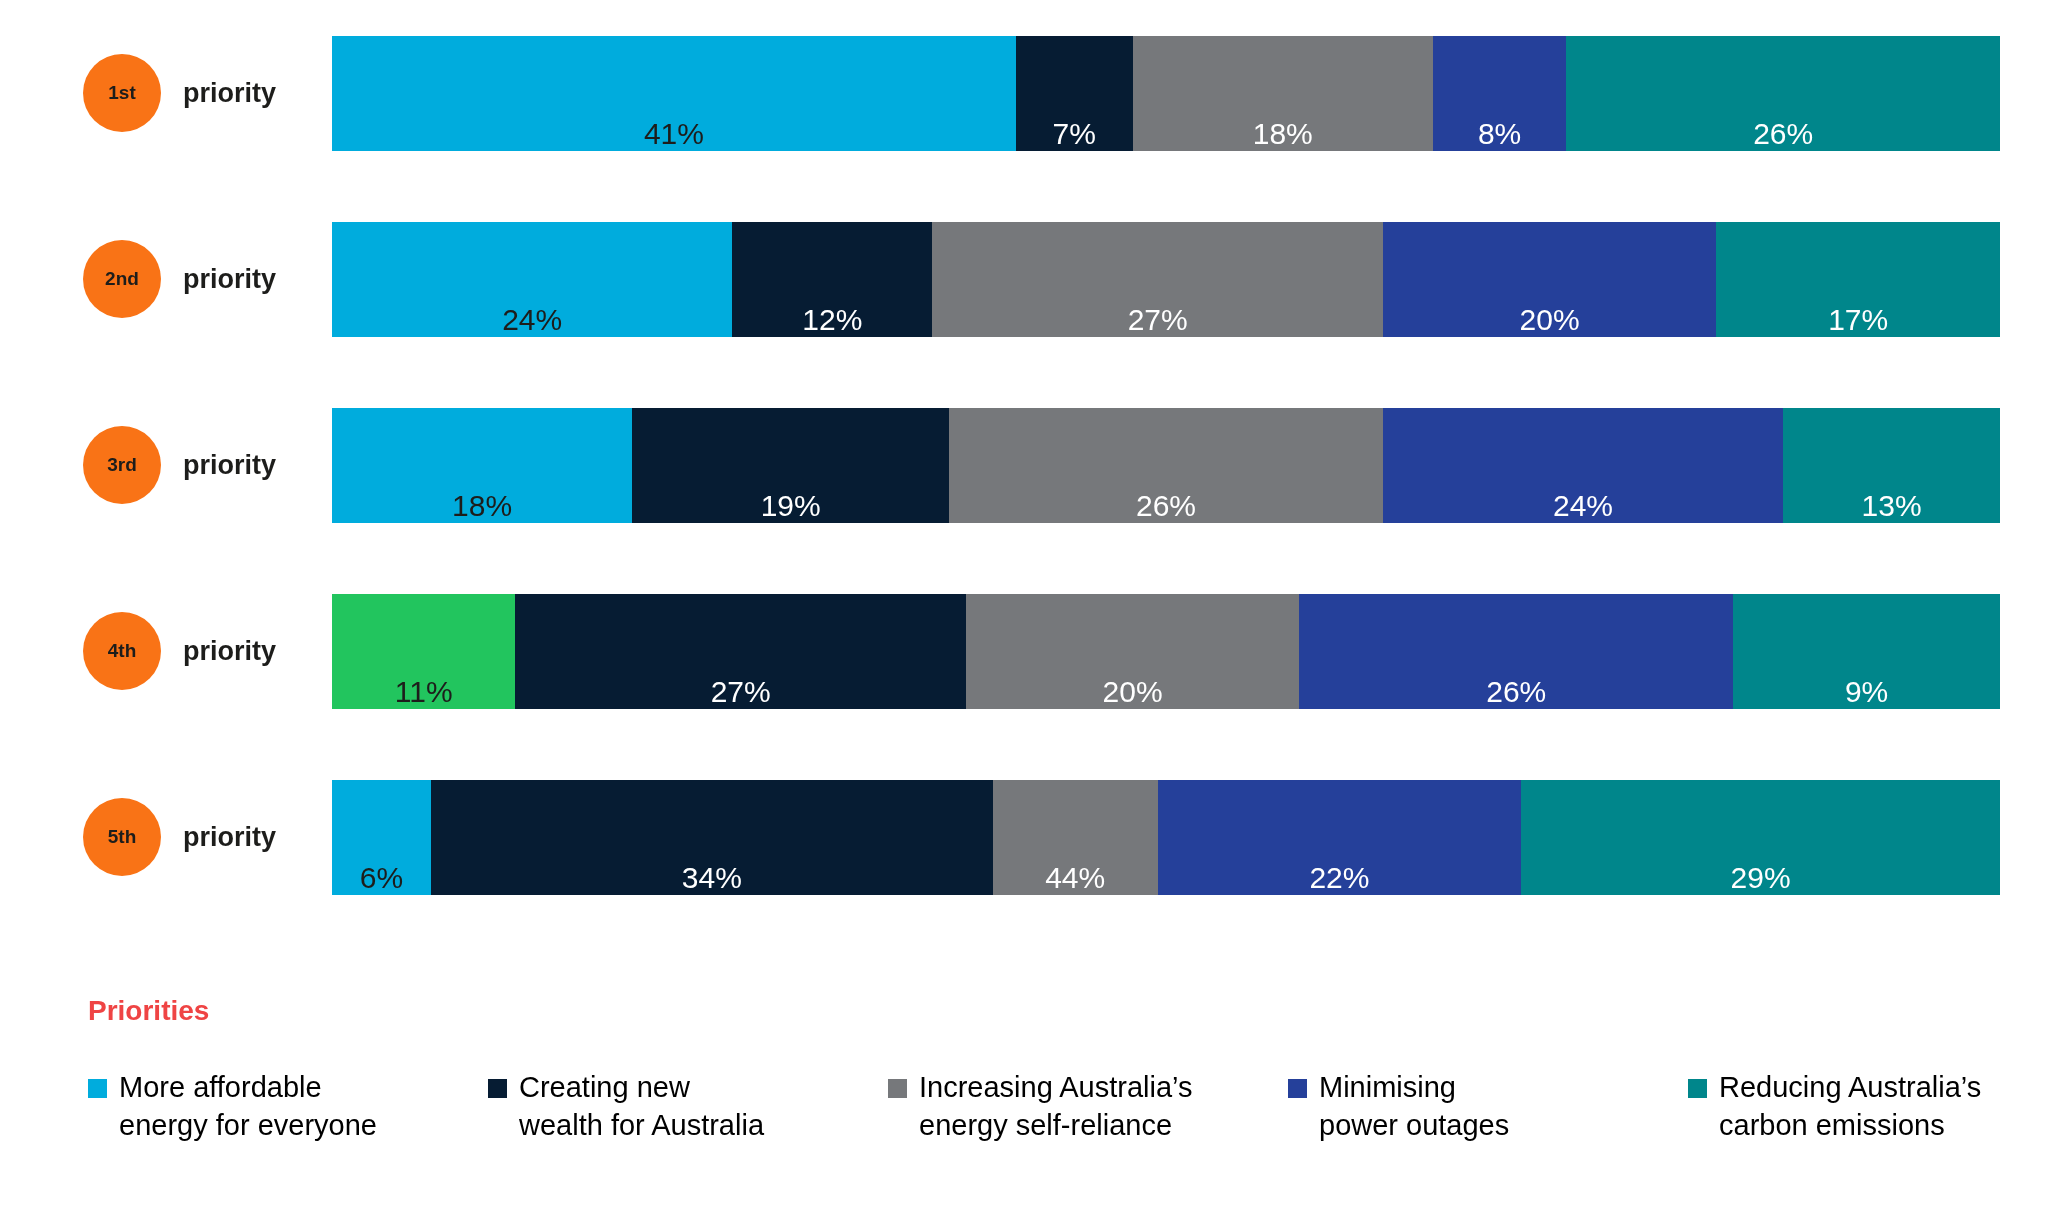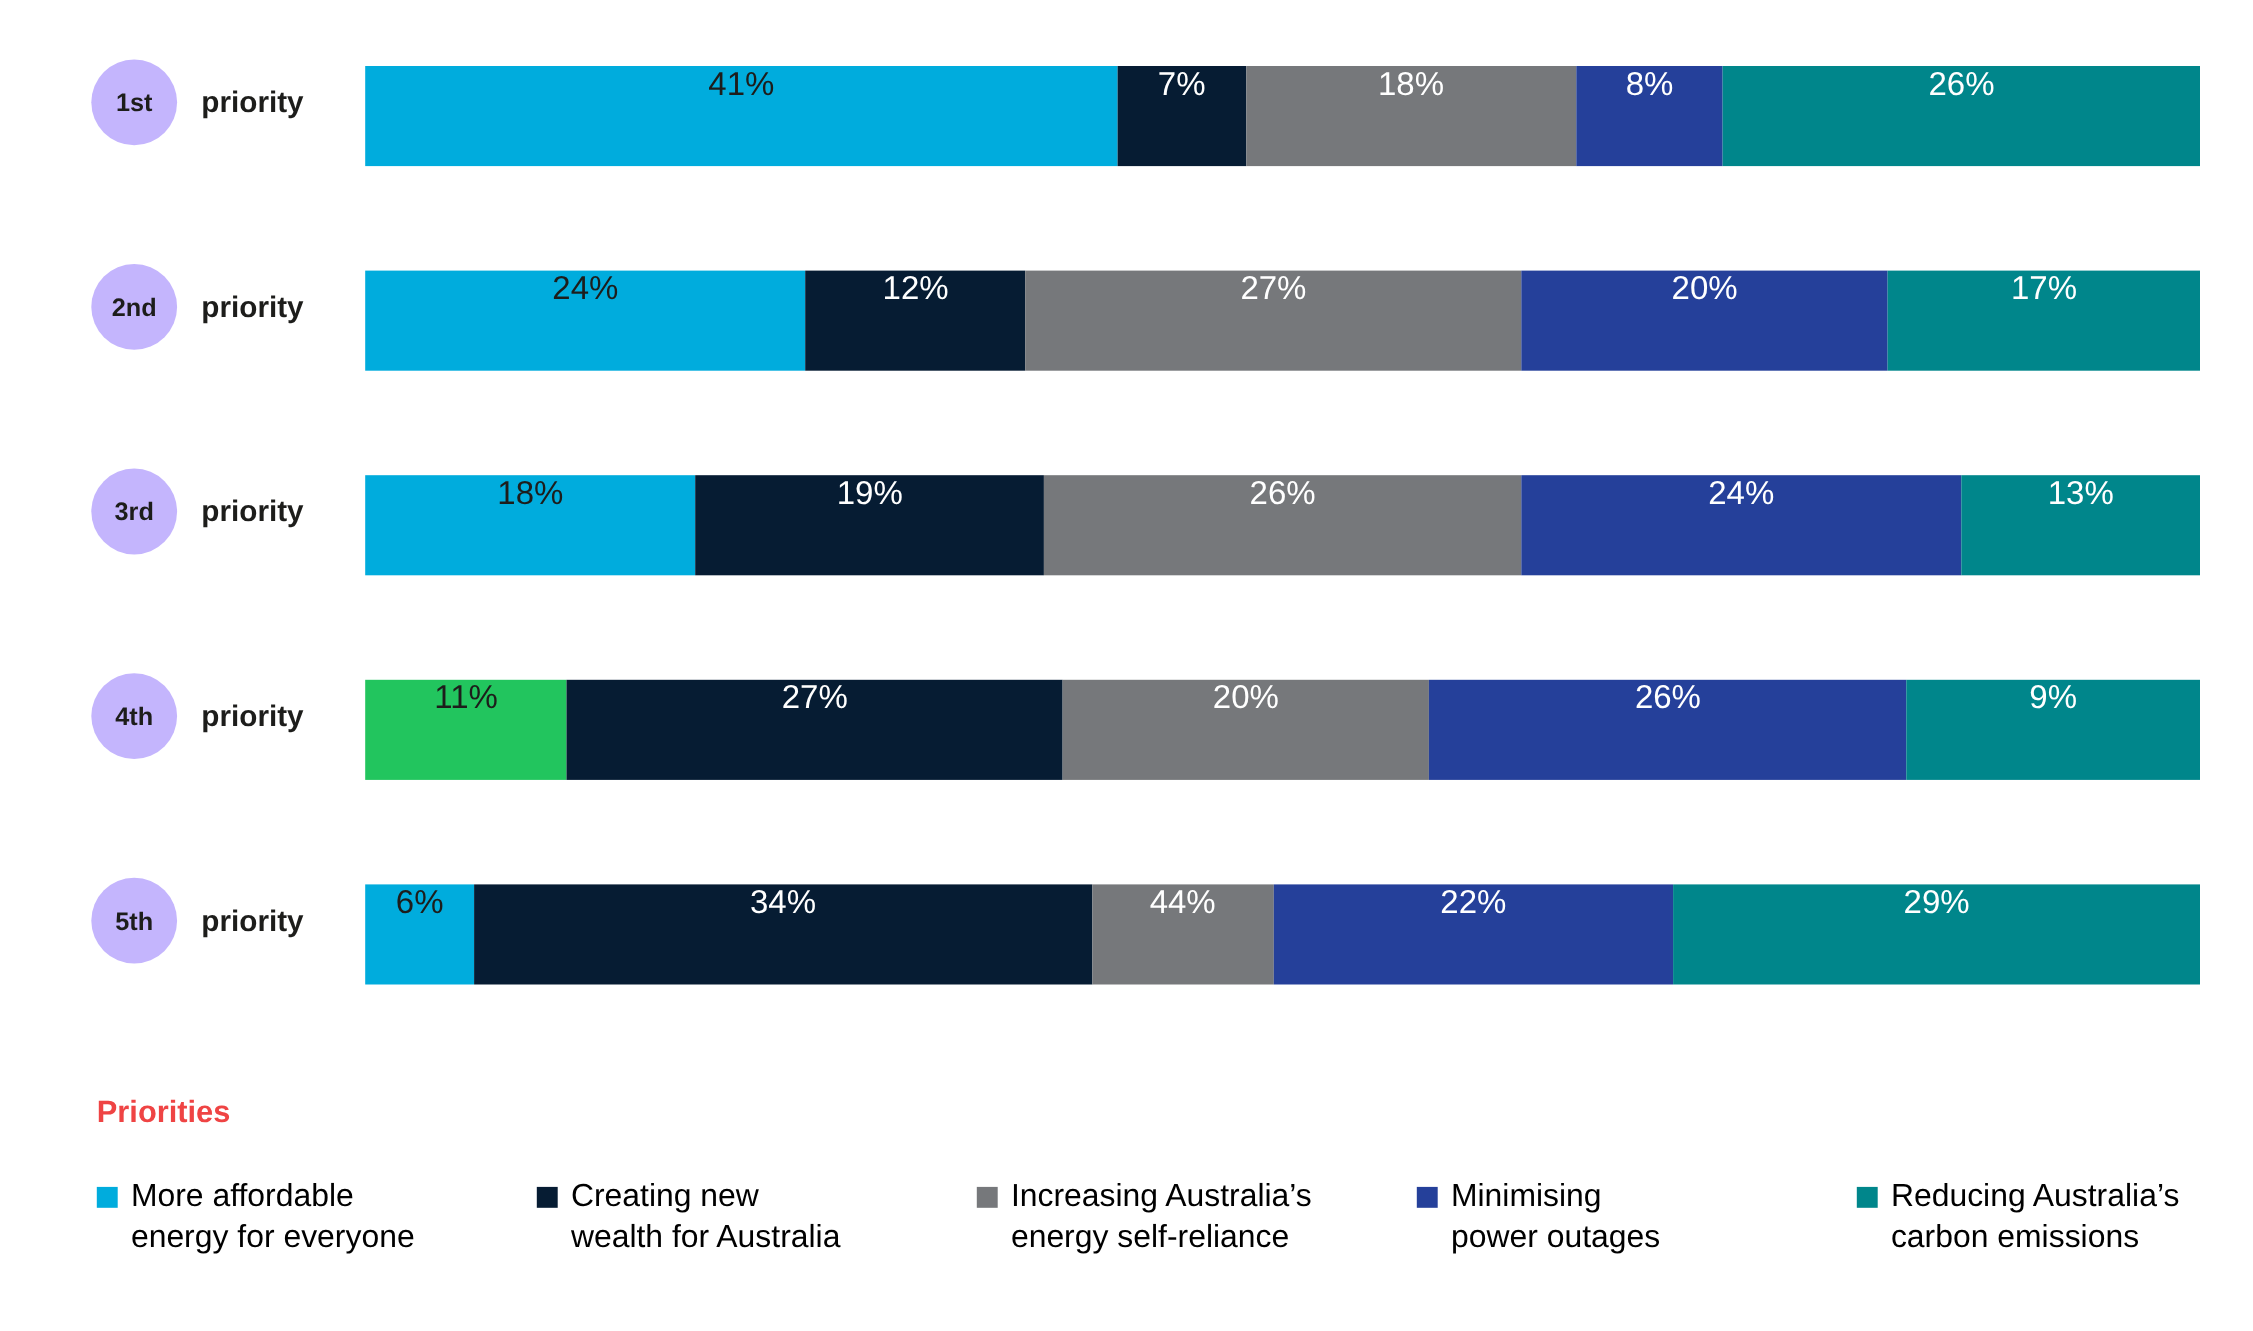--- a/index.html
+++ b/index.html
@@ -21,47 +21,46 @@
   .row-label {
     display: flex;
     align-items: center;
     width: 332px;
     flex: 0 0 332px;
     padding-left: 83px;
   }
   .badge {
     width: 78px; height: 78px;
     border-radius: 50%;
-    background: #c4b5fd;
+    background: #f97316;
     display: flex; align-items: center; justify-content: center;
-    font-size: 23px; font-weight: bold; color: #1d1d1b;
+    font-size: 19px; font-weight: bold; color: #1d1d1b;
     flex: 0 0 78px;
   }
   .priority-word {
     margin-left: 22px;
     font-size: 27px;
     font-weight: bold;
     color: #1d1d1b;
     white-space: nowrap;
   }
   .bar {
     display: flex;
     height: 115px;
     flex: 1 1 auto;
     margin-right: 48px;
   }
   .seg {
     display: flex;
-    align-items: flex-start;
+    align-items: flex-end;
     justify-content: center;
     font-size: 30px;
     color: #ffffff;
     overflow: hidden;
     white-space: nowrap;
-    margin-top: 24px;
   }
   .seg.dark-text { color: #1d1d1b; }
 
   
   .legend-wrap { position: absolute; left: 0; top: 995px; width: 2048px; padding: 0 88px; }
   .legend-title {
     font-size: 28px; font-weight: bold; color: #ef4444;
     margin-bottom: 42px;
   }
   .legend-items { display: flex; }

